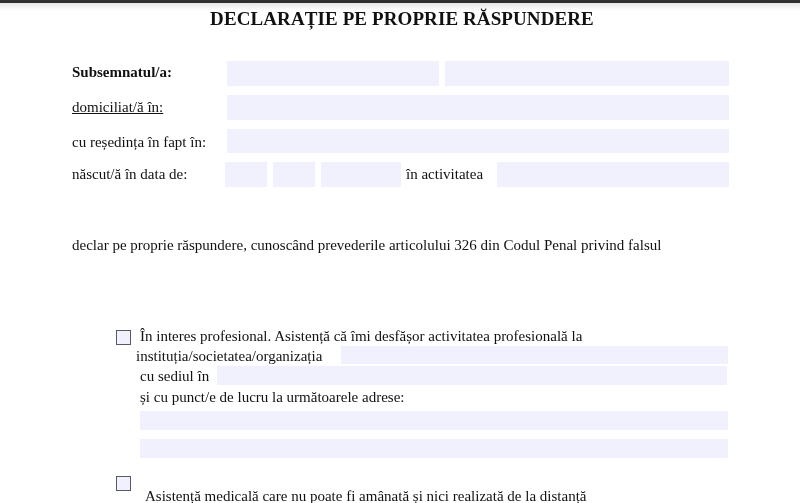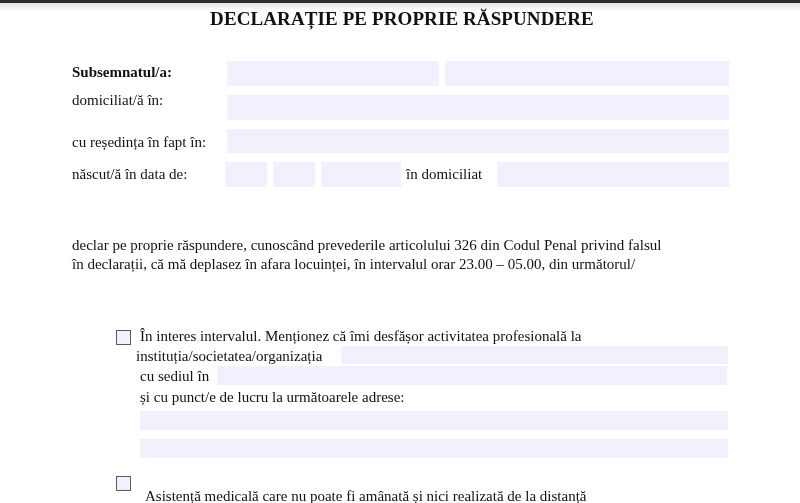--- a/index.html
+++ b/index.html
@@ -82,40 +82,39 @@
 
 <div class="top-bar"></div>
 <div class="top-shadow"></div>
 
 <div class="title">DECLARAȚIE PE PROPRIE RĂSPUNDERE</div>
 
 <div class="label bold" style="left:72px; top:63px;">Subsemnatul/a:</div>
 <input class="field" style="left: 227px; top: 61px; width: 212px; height: 25px;" value="">
 <input class="field" style="left: 445px; top: 61px; width: 284px; height: 25px;" value="">
 
-<div class="label" style="left:72px; top:91px;">domiciliat/ă în:</div>
+<div class="label" style="left:72px; top:98px;text-decoration:underline;">domiciliat/ă în:</div>
 <input class="field" style="left: 227px; top: 95px; width: 502px; height: 25px;" value="">
 
 <div class="label" style="left:72px; top:133px;">cu reședința în fapt în:</div>
 <input class="field" style="left: 227px; top: 129px; width: 502px; height: 24px;" value="">
 
 <div class="label" style="left:72px; top:165px;">născut/ă în data de:</div>
 <input class="field" style="left: 225px; top: 162px; width: 42px; height: 25px;" value="">
 <input class="field" style="left: 273px; top: 162px; width: 42px; height: 25px;" value="">
 <input class="field" style="left: 321px; top: 162px; width: 80px; height: 25px;" value="">
-<div class="label" style="left:406px; top:165px;">în domiciliat</div>
+<div class="label" style="left:406px; top:165px;">în activitatea</div>
 <input class="field" style="left: 497px; top: 162px; width: 232px; height: 25px;" value="">
 
 <div class="paragraph">
   <span>declar pe proprie răspundere, cunoscând prevederile articolului 326 din Codul Penal privind falsul</span>
-  <span>în declarații, că mă deplasez în afara locuinței, în intervalul orar 23.00 – 05.00, din următorul/</span>
 </div>
 
 <div class="checkbox" style="left:116px; top:330px;"></div>
-<div class="label" style="left:140px; top:327px;">În interes intervalul. Menționez că îmi desfășor activitatea profesională la</div>
+<div class="label" style="left:140px; top:327px;">În interes profesional. Asistență că îmi desfășor activitatea profesională la</div>
 
 <div class="label" style="left:136px; top:347px;">instituția/societatea/organizația</div>
 <input class="field" style="left: 341px; top: 346px; width: 387px; height: 18px;" value="">
 
 <div class="label" style="left:140px; top:367px;">cu sediul în</div>
 <input class="field" style="left: 217px; top: 366px; width: 510px; height: 19px;" value="">
 
 <div class="label" style="left:140px; top:388px;">și cu punct/e de lucru la următoarele adrese:</div>
 <input class="field" style="left: 140px; top: 411px; width: 588px; height: 19px;" value="">
 <input class="field" style="left: 140px; top: 439px; width: 588px; height: 19px;" value="">

